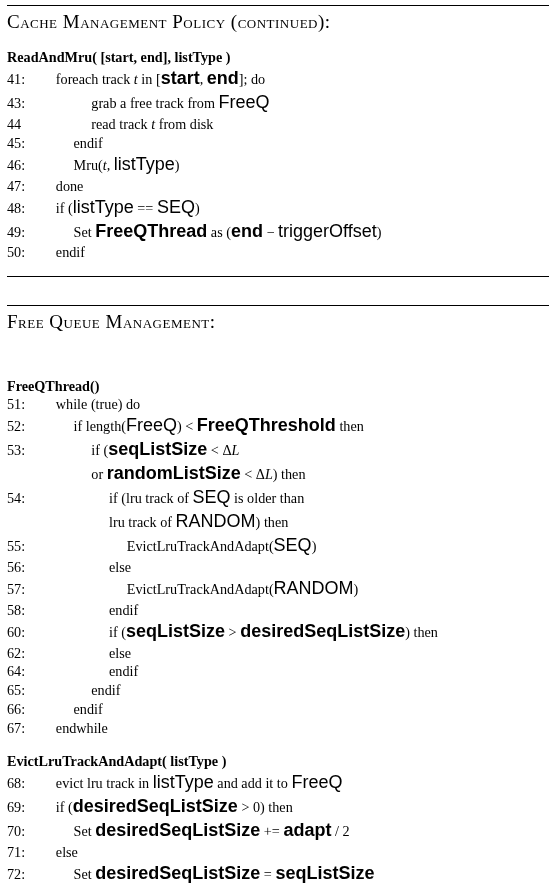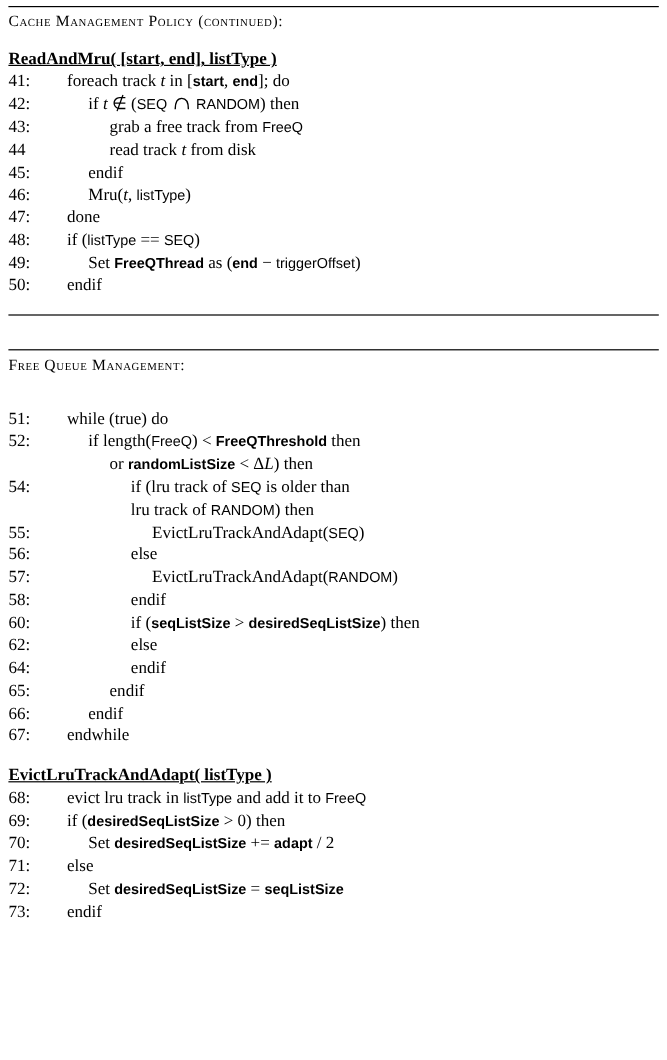--- a/index.html
+++ b/index.html
@@ -2,65 +2,64 @@
 <html><head>
 <meta charset="utf-8">
 <style>
   html,body{margin:0;padding:0;background:#fff;color:#000;
     font-family:"Times New Roman",Times,serif;font-size:14.2px;
     line-height:1.33;}
   .page{width:556px;box-sizing:border-box;padding:5px 7px 10px;}
   hr.top{border:none;border-top:1.2px solid #000;margin:0 0 3px 0;}
   hr.bot{border:none;border-top:1.2px solid #000;margin:14px 0 14px 0;}
   .sectitle{font-variant:small-caps;letter-spacing:0.5px;
-    font-size:13px;margin:3px 0 14px 0;}
-  .fn{font-weight:bold;margin-top:14px;text-decoration:underline;}
+    font-size:19px;margin:3px 0 14px 0;}
+  .fn{font-weight:bold;margin-top:14px;}
   .sp{height:14px;}
   .line{display:block;white-space:pre;}
   .ln{display:inline-block;width:24px;}
-  .sf{font-family:Arial,Helvetica,sans-serif;font-size:12px;}
+  .sf{font-family:Arial,Helvetica,sans-serif;font-size:18px;}
   .i{font-style:italic;}
   .b{font-weight:bold;}
   .svgd{vertical-align:-1px;}
 </style>
 </head>
 <body>
 <div class="page">
 
 <hr class="top">
 <div class="sectitle">Cache Management Policy (continued):</div>
 
 <div class="fn">ReadAndMru( [start, end], listType )</div>
 
 <div id="blkA">
       <span class="line"><span class="ln">41:</span>       foreach track <span class="i">t</span> in [<span class="sf b">start</span>, <span class="sf b">end</span>]; do</span>
-      <span class="line"><span class="ln">42:</span>            if <span class="i">t</span> ∉ (<span class="sf">SEQ</span> <svg class="svgd" width="17" height="14" viewBox="0 0 17 14">
-          <path d="M3 13 Q3 4 8.5 4 Q14 4 14 13" stroke="#000" fill="none" stroke-width="1.2"></path>
-        </svg> <span class="sf">RANDOM</span>) then</span>
       <span class="line"><span class="ln">43:</span>                 grab a free track from <span class="sf">FreeQ</span></span>
       <span class="line"><span class="ln">44</span>                 read track <span class="i">t</span> from disk</span>
       <span class="line"><span class="ln">45:</span>            endif</span>
       <span class="line"><span class="ln">46:</span>            Mru(<span class="i">t</span>, <span class="sf">listType</span>)</span>
       <span class="line"><span class="ln">47:</span>       done</span>
       <span class="line"><span class="ln">48:</span>       if (<span class="sf">listType</span> == <span class="sf">SEQ</span>)</span>
       <span class="line"><span class="ln">49:</span>            Set <span class="sf b">FreeQThread</span> as (<span class="sf b">end</span> − <span class="sf">triggerOffset</span>)</span>
       <span class="line"><span class="ln">50:</span>       endif</span>
     </div>
 
 <hr class="bot">
 <div class="sp"></div>
 
 <hr class="top">
 <div class="sectitle">Free Queue Management:</div>
 <div class="sp"></div>
 
+<div class="fn">FreeQThread()</div>
 
 <div id="blkB1">
       <span class="line"><span class="ln">51:</span>       while (true) do</span>
       <span class="line"><span class="ln">52:</span>            if length(<span class="sf">FreeQ</span>) &lt; <span class="sf b">FreeQThreshold</span> then</span>
+      <span class="line"><span class="ln">53:</span>                 if (<span class="sf b">seqListSize</span> &lt; Δ<span class="i">L</span></span>
       <span class="line"><span class="ln"></span>                 or <span class="sf b">randomListSize</span> &lt; Δ<span class="i">L</span>) then</span>
       <span class="line"><span class="ln">54:</span>                      if (lru track of <span class="sf">SEQ</span> is older than</span>
       <span class="line"><span class="ln"></span>                      lru track of <span class="sf">RANDOM</span>) then</span>
       <span class="line"><span class="ln">55:</span>                           EvictLruTrackAndAdapt(<span class="sf">SEQ</span>)</span>
       <span class="line"><span class="ln">56:</span>                      else</span>
       <span class="line"><span class="ln">57:</span>                           EvictLruTrackAndAdapt(<span class="sf">RANDOM</span>)</span>
       <span class="line"><span class="ln">58:</span>                      endif</span>
       <span class="line"><span class="ln">60:</span>                      if (<span class="sf b">seqListSize</span> &gt; <span class="sf b">desiredSeqListSize</span>) then</span>
       <span class="line"><span class="ln">62:</span>                      else</span>
       <span class="line"><span class="ln">64:</span>                      endif</span>

